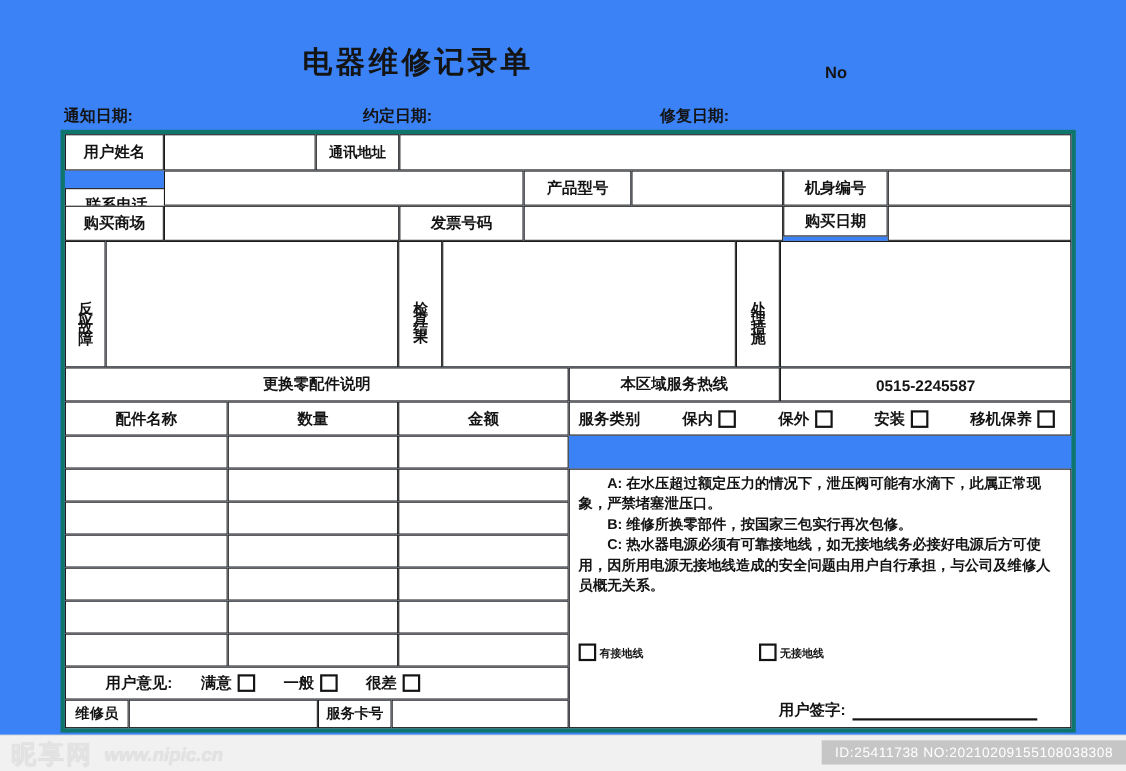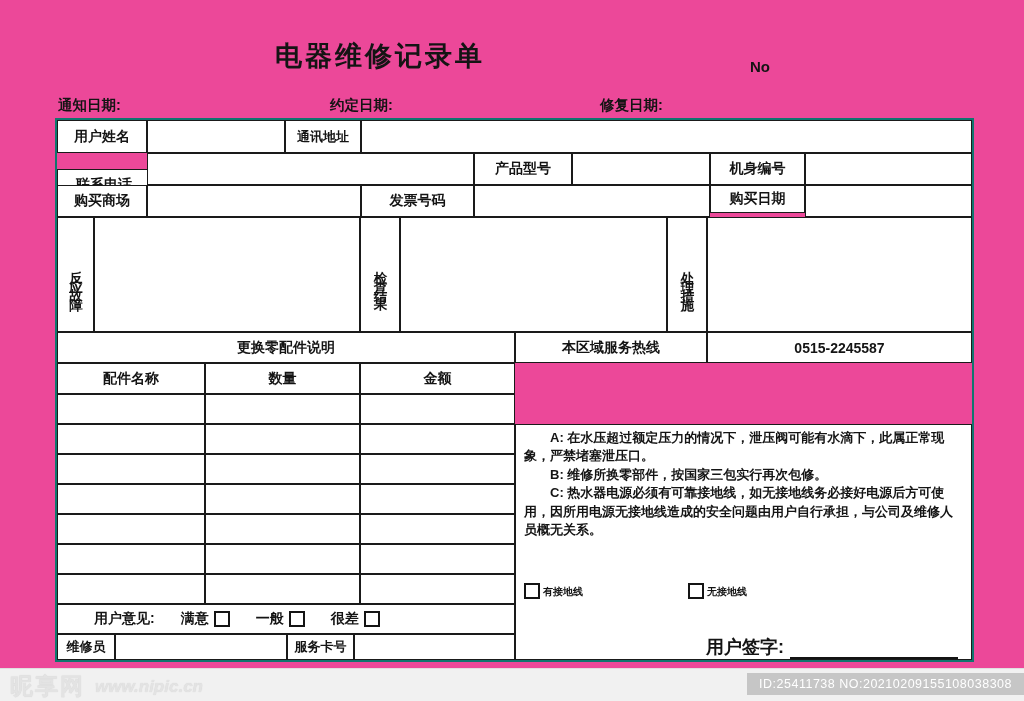--- a/index.html
+++ b/index.html
@@ -3,36 +3,36 @@
 <meta charset="utf-8">
 <style>
   html,body{margin:0;padding:0;}
   body{
     width:1024px;height:701px;
     font-family:"Liberation Sans", sans-serif;
     background:#ffffff;
     position:relative;
     color:#111;
   }
-  .page{position:absolute;left:0;top:0;width:1024px;height:701px;background:#ec4899;overflow:hidden;}
+  .page{position:absolute;left:0;top:0;width:1024px;height:701px;background:#3b82f6;overflow:hidden;}
 
   .doc-title{
     position:absolute;top:38px;left:0;width:760px;
     text-align:center;font-size:27px;font-weight:bold;letter-spacing:3px;color:#141414;
   }
   .no-label{position:absolute;top:58px;left:750px;font-size:15px;font-weight:bold;color:#141414;}
 
   .date-label{position:absolute;top:96px;font-size:14.5px;font-weight:bold;color:#141414;}
   .date-notify{left:58px;}
   .date-appoint{left:330px;}
   .date-repair{left:600px;}
 
   .table-wrap{
     position:absolute;left:55px;top:118px;width:915px;height:540px;
-    border:2px solid #0f766e;box-sizing:content-box;
+    border:4px solid #0f766e;box-sizing:content-box;
   }
   .cell{
     position:absolute;border:1px solid #1a1a1a;box-sizing:border-box;
     display:flex;align-items:center;font-weight:bold;font-size:14px;color:#141414;
     overflow:hidden;background:#fff;
   }
   .cc{justify-content:center;text-align:center;}
   .v-label{
     writing-mode:vertical-lr;text-orientation:upright;
     justify-content:center;letter-spacing:9px;padding-top:6px;font-size:13.5px;
@@ -50,21 +50,21 @@
   .big-cell{align-items:flex-start;}
   .notes{
     position:absolute;left:0;top:0;width:100%;padding:4px 8px 0 8px;box-sizing:border-box;
     font-size:13px;line-height:1.42;font-weight:bold;color:#141414;
   }
   .notes p{margin:0;}
   .notes .indent{text-indent:2em;}
   .ground{position:absolute;font-size:10px;font-weight:bold;display:inline-flex;align-items:flex-end;}
   .ground-yes{left:8px;top:158px;}
   .ground-no{left:172px;top:158px;}
-  .sig-row{position:absolute;left:190px;top:210px;font-size:18px;font-weight:bold;display:inline-flex;align-items:flex-end;}
+  .sig-row{position:absolute;left:190px;top:210px;font-size:14px;font-weight:bold;display:inline-flex;align-items:flex-end;}
   .sig-line{display:inline-block;width:168px;border-bottom:2px solid #141414;height:14px;margin-left:6px;}
 
   .bottom-bar{
     position:absolute;left:0;top:668px;width:1024px;height:33px;
     background:#f1f1f1;border-top:1px solid #e0e0e0;
   }
   .wm{
     position:absolute;left:10px;top:2px;display:flex;align-items:center;gap:10px;
     color:#dedede;font-weight:bold;
   }
@@ -116,20 +116,39 @@
     <div class="cell v-label" style="left:610px;top:97px;width:40px;height:115px;">处理措施</div>
     <div class="cell" style="left:650px;top:97px;width:265px;height:115px;"></div>
 
     <div class="cell cc" style="left:458px;top:212px;width:192px;height:31px;">本区域服务热线</div>
     <div class="cell cc" style="left:0;top:212px;width:458px;height:31px;">更换零配件说明</div>
     <div class="cell cc" style="left:650px;top:212px;width:265px;height:31px;">0515-2245587</div>
 
     <div class="cell cc" style="left:0;top:243px;width:148px;height:31px;">配件名称</div>
     <div class="cell cc" style="left:148px;top:243px;width:155px;height:31px;">数量</div>
     <div class="cell cc" style="left:303px;top:243px;width:155px;height:31px;">金额</div>
+    <div class="cell flex-spread" style="left:458px;top:243px;width:457px;height:31px;">
+      <span>服务类别</span>
+      <span class="opt">
+          <span>保内</span>
+          <span class="cb"></span>
+        </span>
+      <span class="opt">
+          <span>保外</span>
+          <span class="cb"></span>
+        </span>
+      <span class="opt">
+          <span>安装</span>
+          <span class="cb"></span>
+        </span>
+      <span class="opt">
+          <span>移机保养</span>
+          <span class="cb"></span>
+        </span>
+    </div>
 
 
     <div class="cell" style="left:0;top:274px;width:148px;height:30px;"></div>
     <div class="cell" style="left:148px;top:274px;width:155px;height:30px;"></div>
     <div class="cell" style="left:303px;top:274px;width:155px;height:30px;"></div>
 
     <div class="cell" style="left:0;top:304px;width:148px;height:30px;"></div>
     <div class="cell" style="left:148px;top:304px;width:155px;height:30px;"></div>
     <div class="cell" style="left:303px;top:304px;width:155px;height:30px;"></div>
 

